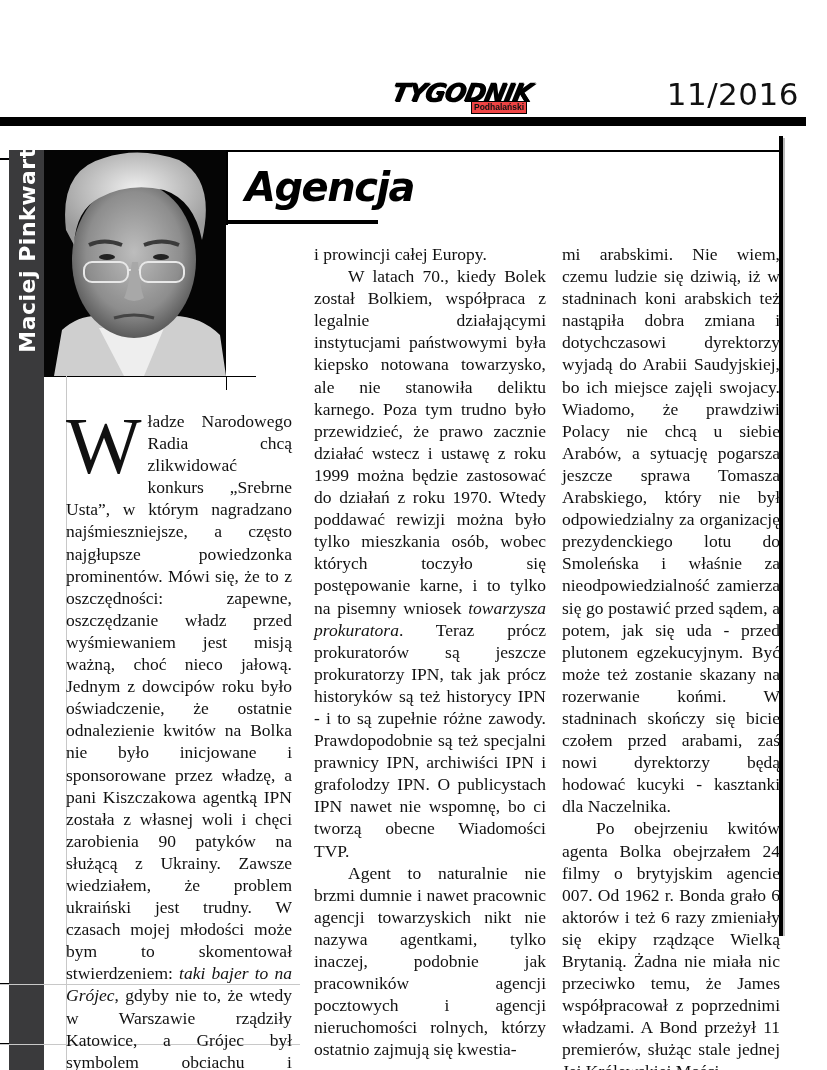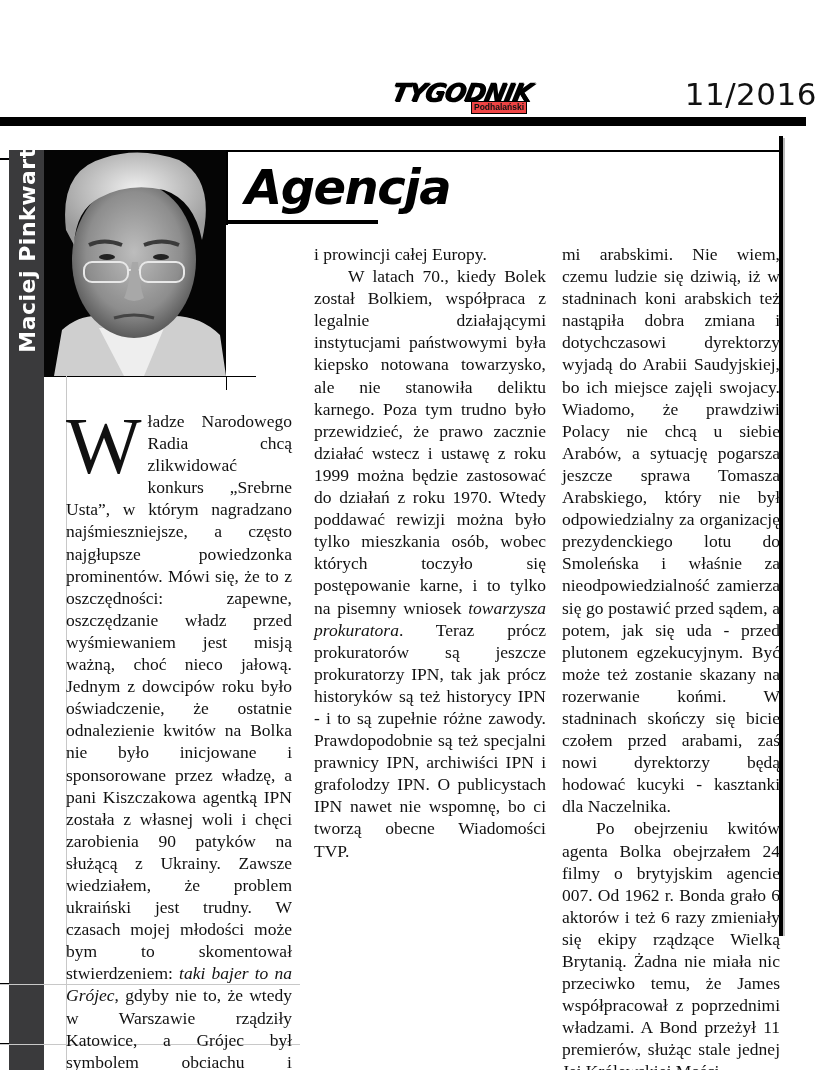--- a/index.html
+++ b/index.html
@@ -8,41 +8,41 @@
 
   .masthead { position: absolute; left: 0; top: 0; width: 827px; height: 130px; }
   .logo { position: absolute; left: 392px; top: 80px; width: 142px; height: 36px; }
   .logo-main { position: absolute; left: 0; top: 0; font-family: "DejaVu Sans", sans-serif;
                font-weight: bold; font-style: italic; font-size: 25px; letter-spacing: -1px;
                color: #000; transform: skewX(-12deg); line-height: 26px;
                text-shadow: 1px 1px 0 #000; }
   .logo-sub { position: absolute; left: 79px; top: 21px; background: #ef4444; border: 1px solid #000;
               font-family: Liberation Sans, sans-serif; font-size: 8.5px; font-weight: bold;
               padding: 0 2px; line-height: 11px; }
-  .issue { position: absolute; right: 10px; top: 74px; font-family: "DejaVu Sans", sans-serif;
+  .issue { position: absolute; right: 28px; top: 74px; font-family: "DejaVu Sans", sans-serif;
            font-size: 31px; line-height: 40px; color: #111; letter-spacing: 0.5px; }
   .top-rule { position: absolute; left: 0; top: 117px; width: 806px; height: 9px; background: #000; }
 
   .side-bar { position: absolute; left: 9px; top: 150px; width: 35px; height: 920px; background: #3a3a3c; }
   .side-name { position: absolute; left: 9px; top: 150px; width: 35px; height: 200px; }
   .side-name span { position: absolute; left: 50%; top: 50%; transform: translate(-50%, -50%) rotate(-90deg);
                     white-space: nowrap; color: #fff; font-family: "DejaVu Sans", sans-serif;
                     font-weight: bold; font-size: 22px; letter-spacing: 0.5px; }
   .side-tick { position: absolute; left: 0; width: 9px; height: 2px; background: #000; }
 
   .photo { position: absolute; left: 44px; top: 150px; width: 182px; height: 226px;
            background: #050505; overflow: hidden; border-bottom: 1px solid #000; }
 
   .frame-top { position: absolute; left: 226px; top: 150px; width: 555px; height: 2px; background: #000; }
   .frame-right { position: absolute; left: 779px; top: 136px; width: 4px; height: 800px; background: #000; }
   .frame-right-shadow { position: absolute; left: 783px; top: 138px; width: 2px; height: 798px; background: #bbb; }
   .frame-left { position: absolute; left: 226px; top: 150px; width: 2px; height: 75px; background: #000; }
 
   .headline { position: absolute; left: 245px; top: 160px; font-family: "DejaVu Sans", sans-serif;
-              font-weight: bold; font-style: italic; font-size: 48px; line-height: 54px;
+              font-weight: bold; font-style: italic; font-size: 40px; line-height: 54px;
               letter-spacing: -1.5px; color: #000; }
   .headline-rule { position: absolute; left: 226px; top: 220px; width: 152px; height: 4px; background: #000; }
 
   .guide { position: absolute; background: #c8c8c8; }
 
   .col { position: absolute; font-size: 17.5px; line-height: 22.1px; text-align: justify; }
   .col p { margin: 0; font-family: Liberation Serif, serif; }
   .col .indent { text-indent: 34px; }
   .col1 { left: 66px; top: 410px; width: 226px; }
   .col2 { left: 314px; top: 243px; width: 232px; }
@@ -116,19 +116,20 @@
 
 <div class="col col1">
   <p>
     <span class="dropcap">W</span><span>ładze Narodowego Radia chcą zlikwidować konkurs „Srebrne Usta”, w którym nagradzano najśmieszniejsze, a często najgłupsze powiedzonka prominentów. Mówi się, że to z oszczędności: zapewne, oszczędzanie władz przed wyśmiewaniem jest misją ważną, choć nieco jałową. Jednym z dowcipów roku było oświadczenie, że ostatnie odnalezienie kwitów na Bolka nie było inicjowane i sponsorowane przez władzę, a pani Kiszczakowa agentką IPN została z własnej woli i chęci zarobienia 90 patyków na służącą z Ukrainy. Zawsze wiedziałem, że problem ukraiński jest trudny. W czasach mojej młodości może bym to skomentował stwierdzeniem: </span><i>taki bajer to na Grójec</i><span>, gdyby nie to, że wtedy w Warszawie rządziły Katowice, a Grójec był symbolem obciachu i prowincjonalności. Dziś Grójec to niemal metropolia położona między lotniskiem na Okęciu a makietą lotniska w Radomiu, w Warszawie rządzi Żoliborz, zaś efektem tych rządów może być uczynienie z Polski Grójca, czyli obciachu</span>
   </p>
 </div>
 
 <div class="col col2">
   <p><span>i prowincji całej Europy.</span></p>
   <p class="indent"><span>W latach 70., kiedy Bolek został Bolkiem, współpraca z legalnie działającymi instytucjami państwowymi była kiepsko notowana towarzysko, ale nie stanowiła deliktu karnego. Poza tym trudno było przewidzieć, że prawo zacznie działać wstecz i ustawę z roku 1999 można będzie zastosować do działań z roku 1970. Wtedy poddawać rewizji można było tylko mieszkania osób, wobec których toczyło się postępowanie karne, i to tylko na pisemny wniosek </span><i>towarzysza prokuratora</i><span>. Teraz prócz prokuratorów są jeszcze prokuratorzy IPN, tak jak prócz historyków są też historycy IPN - i to są zupełnie różne zawody. Prawdopodobnie są też specjalni prawnicy IPN, archiwiści IPN i grafolodzy IPN. O publicystach IPN nawet nie wspomnę, bo ci tworzą obecne Wiadomości TVP.</span></p>
+  <p class="indent"><span>Agent to naturalnie nie brzmi dumnie i nawet pracownic agencji towarzyskich nikt nie nazywa agentkami, tylko inaczej, podobnie jak pracowników agencji pocztowych i agencji nieruchomości rolnych, którzy ostatnio zajmują się kwestia-</span></p>
 </div>
 
 <div class="col col3">
   <p><span>mi arabskimi. Nie wiem, czemu ludzie się dziwią, iż w stadninach koni arabskich też nastąpiła dobra zmiana i dotychczasowi dyrektorzy wyjadą do Arabii Saudyjskiej, bo ich miejsce zajęli swojacy. Wiadomo, że prawdziwi Polacy nie chcą u siebie Arabów, a sytuację pogarsza jeszcze sprawa Tomasza Arabskiego, który nie był odpowiedzialny za organizację prezydenckiego lotu do Smoleńska i właśnie za nieodpowiedzialność zamierza się go postawić przed sądem, a potem, jak się uda - przed plutonem egzekucyjnym. Być może też zostanie skazany na rozerwanie końmi. W stadninach skończy się bicie czołem przed arabami, zaś nowi dyrektorzy będą hodować kucyki - kasztanki dla Naczelnika.</span></p>
   <p class="indent"><span>Po obejrzeniu kwitów agenta Bolka obejrzałem 24 filmy o brytyjskim agencie 007. Od 1962 r. Bonda grało 6 aktorów i też 6 razy zmieniały się ekipy rządzące Wielką Brytanią. Żadna nie miała nic przeciwko temu, że James współpracował z poprzednimi władzami. A Bond przeżył 11 premierów, służąc stale jednej Jej Królewskiej Mości.</span></p>
 
 </div>
 
 </body></html>

